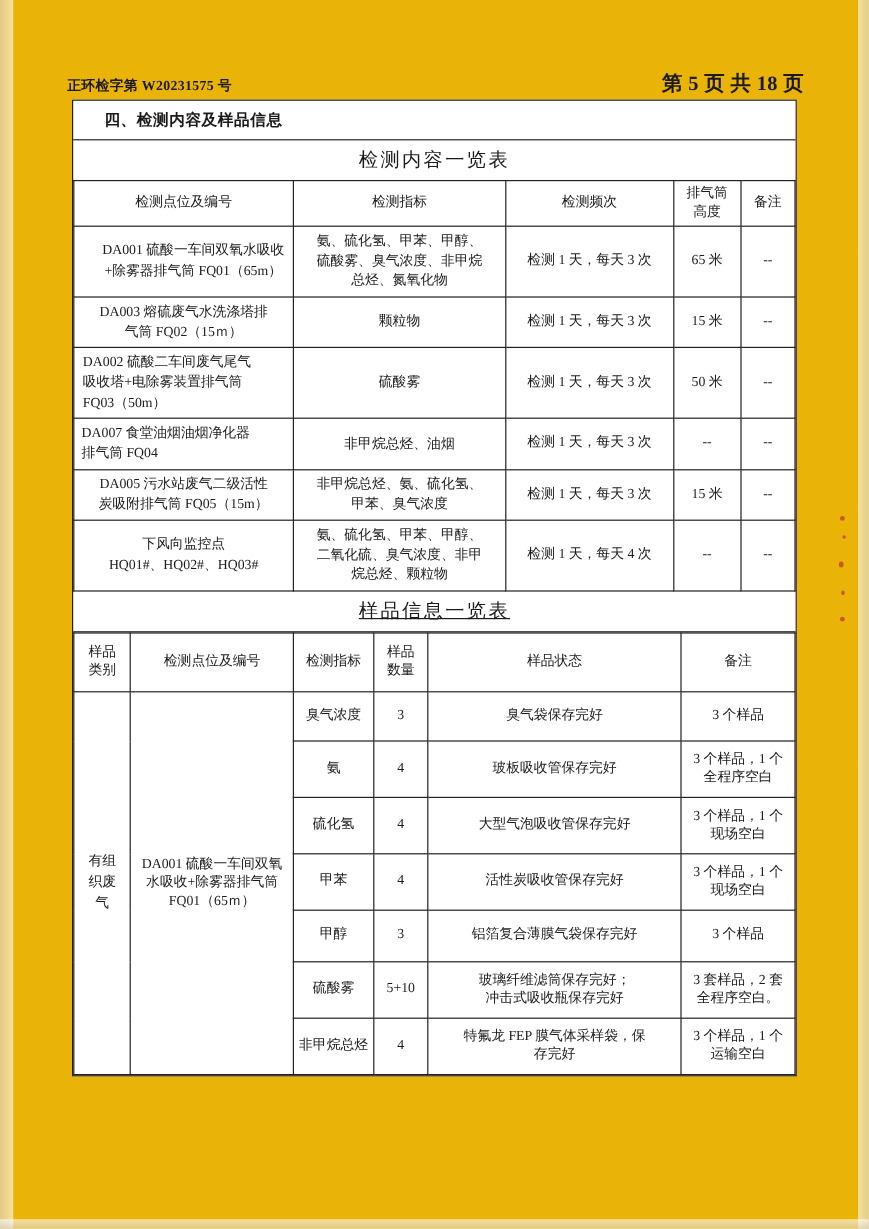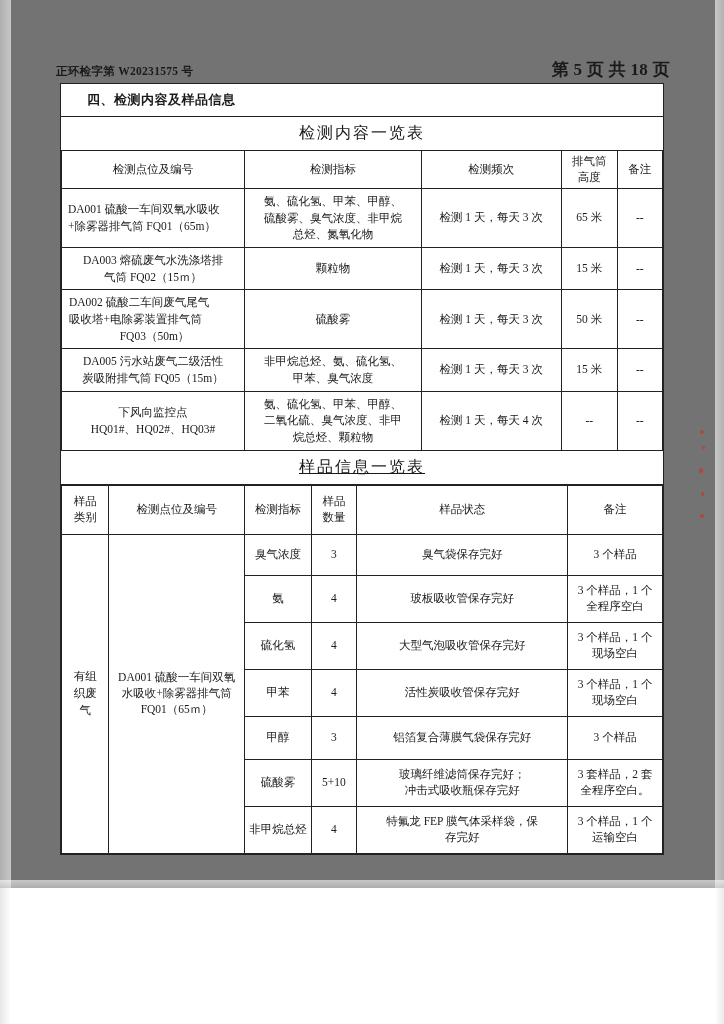--- a/index.html
+++ b/index.html
@@ -12,22 +12,22 @@
     height: 1024px;
     font-family: "Liberation Serif", "DejaVu Serif", serif;
     color: #1a1a1a;
     position: relative;
     overflow: hidden;
   }
   .page {
     position: absolute;
     left: 0; top: 0;
     width: 724px;
-    height: 888px;
-    background: #737373;
+    height: 1024px;
+    background: #eab308;
   }
   
   .doc-header {
     position: absolute;
     left: 56px;
     top: 58px;
     width: 614px;
     display: flex;
     justify-content: space-between;
     align-items: baseline;
@@ -198,21 +198,21 @@
           <th class="hdr-tall">
             <div>排气筒</div>
             <div>高度</div>
           </th>
           <th class="hdr-tall">备注</th>
         </tr>
       </thead>
       <tbody>
 
         <tr>
-          <td class="pt-cell" style="text-align:left; padding-left:6px;">
+          <td class="pt-cell" style="text-align:center; padding-left:20px;">
             <div>DA001 硫酸一车间双氧水吸收</div>
             <div>+除雾器排气筒 FQ01（65m）</div>
           </td>
           <td class="idx-cell">
             <div>氨、硫化氢、甲苯、甲醇、</div>
             <div>硫酸雾、臭气浓度、非甲烷</div>
             <div>总烃、氮氧化物</div>
           </td>
           <td>检测 1 天，每天 3 次</td>
           <td>65 米</td>
@@ -227,28 +227,38 @@
           <td class="idx-cell">颗粒物</td>
           <td>检测 1 天，每天 3 次</td>
           <td>15 米</td>
           <td>--</td>
         </tr>
 
         <tr>
           <td class="pt-cell" style="text-align:left; padding-left:7px;">
             <div>DA002 硫酸二车间废气尾气</div>
             <div>吸收塔+电除雾装置排气筒</div>
-            <div style="text-align:center;">FQ03（50m）</div>
+            <div style="text-align:left;">FQ03（50m）</div>
           </td>
           <td class="idx-cell">硫酸雾</td>
           <td>检测 1 天，每天 3 次</td>
           <td>50 米</td>
           <td>--</td>
         </tr>
 
+        <tr>
+          <td class="pt-cell" style="text-align:left; padding-left:6px;">
+            <div>DA007 食堂油烟油烟净化器</div>
+            <div>排气筒 FQ04</div>
+          </td>
+          <td class="idx-cell">非甲烷总烃、油烟</td>
+          <td>检测 1 天，每天 3 次</td>
+          <td>--</td>
+          <td>--</td>
+        </tr>
 
         <tr>
           <td class="pt-cell">
             <div>DA005 污水站废气二级活性</div>
             <div>炭吸附排气筒 FQ05（15m）</div>
           </td>
           <td class="idx-cell">
             <div>非甲烷总烃、氨、硫化氢、</div>
             <div>甲苯、臭气浓度</div>
           </td>

